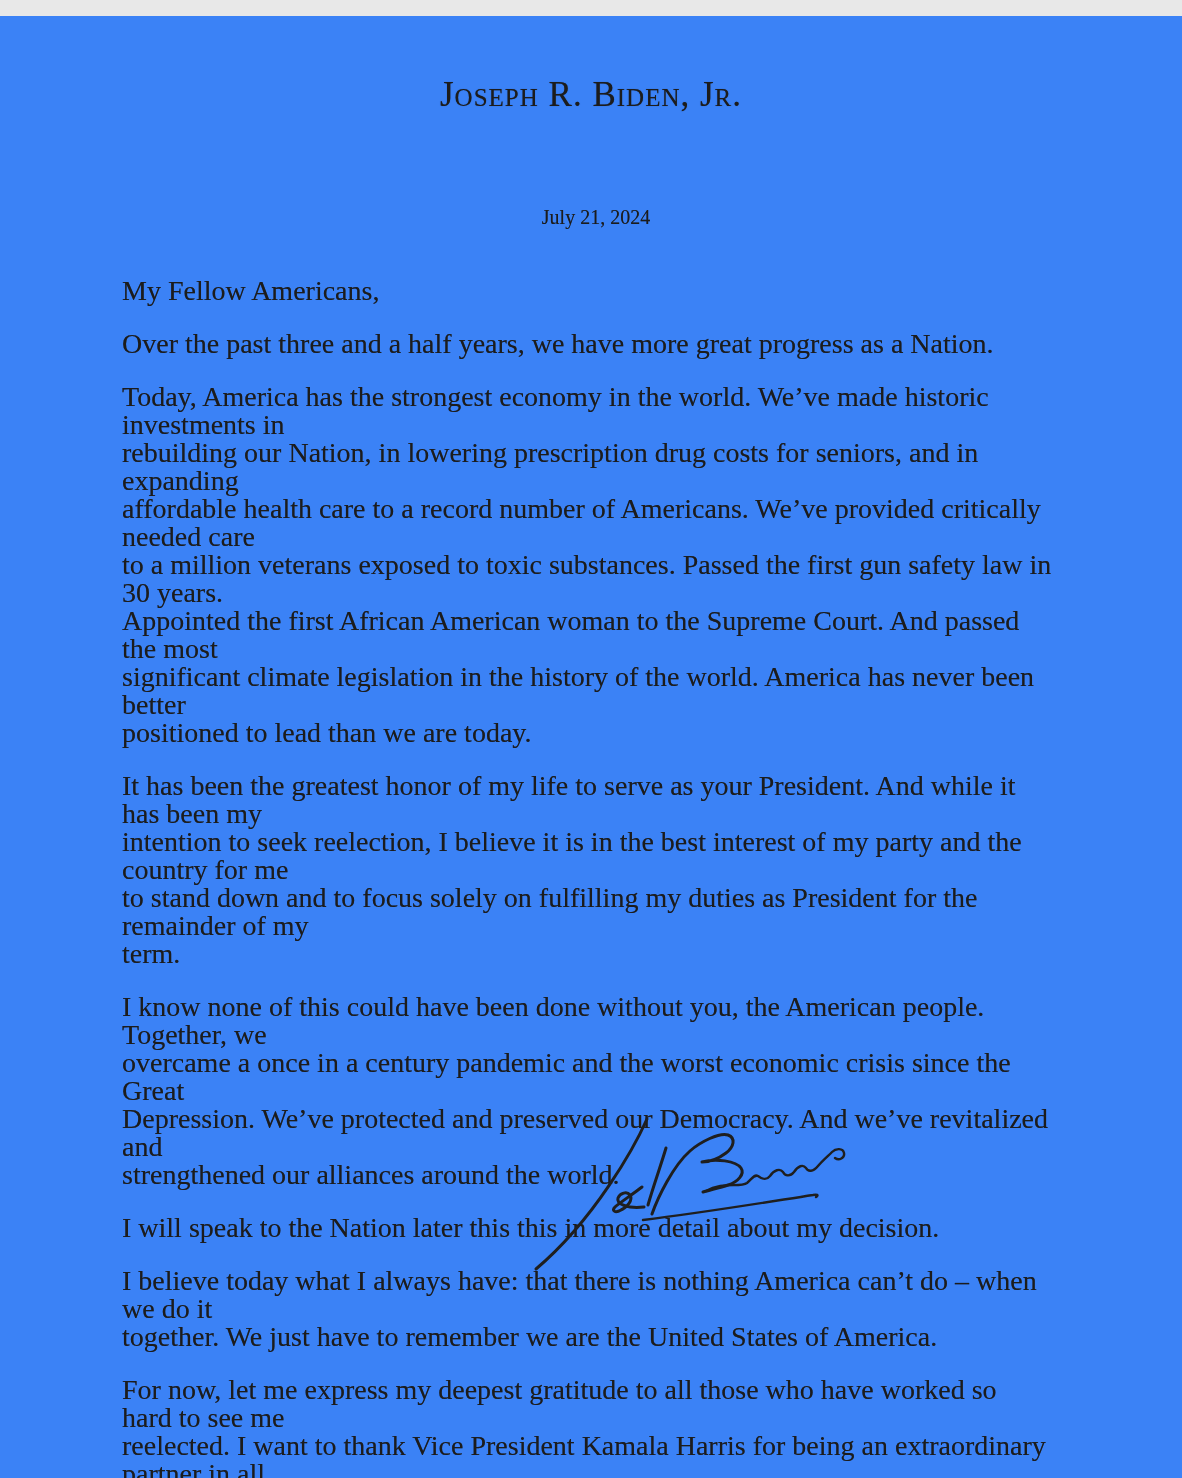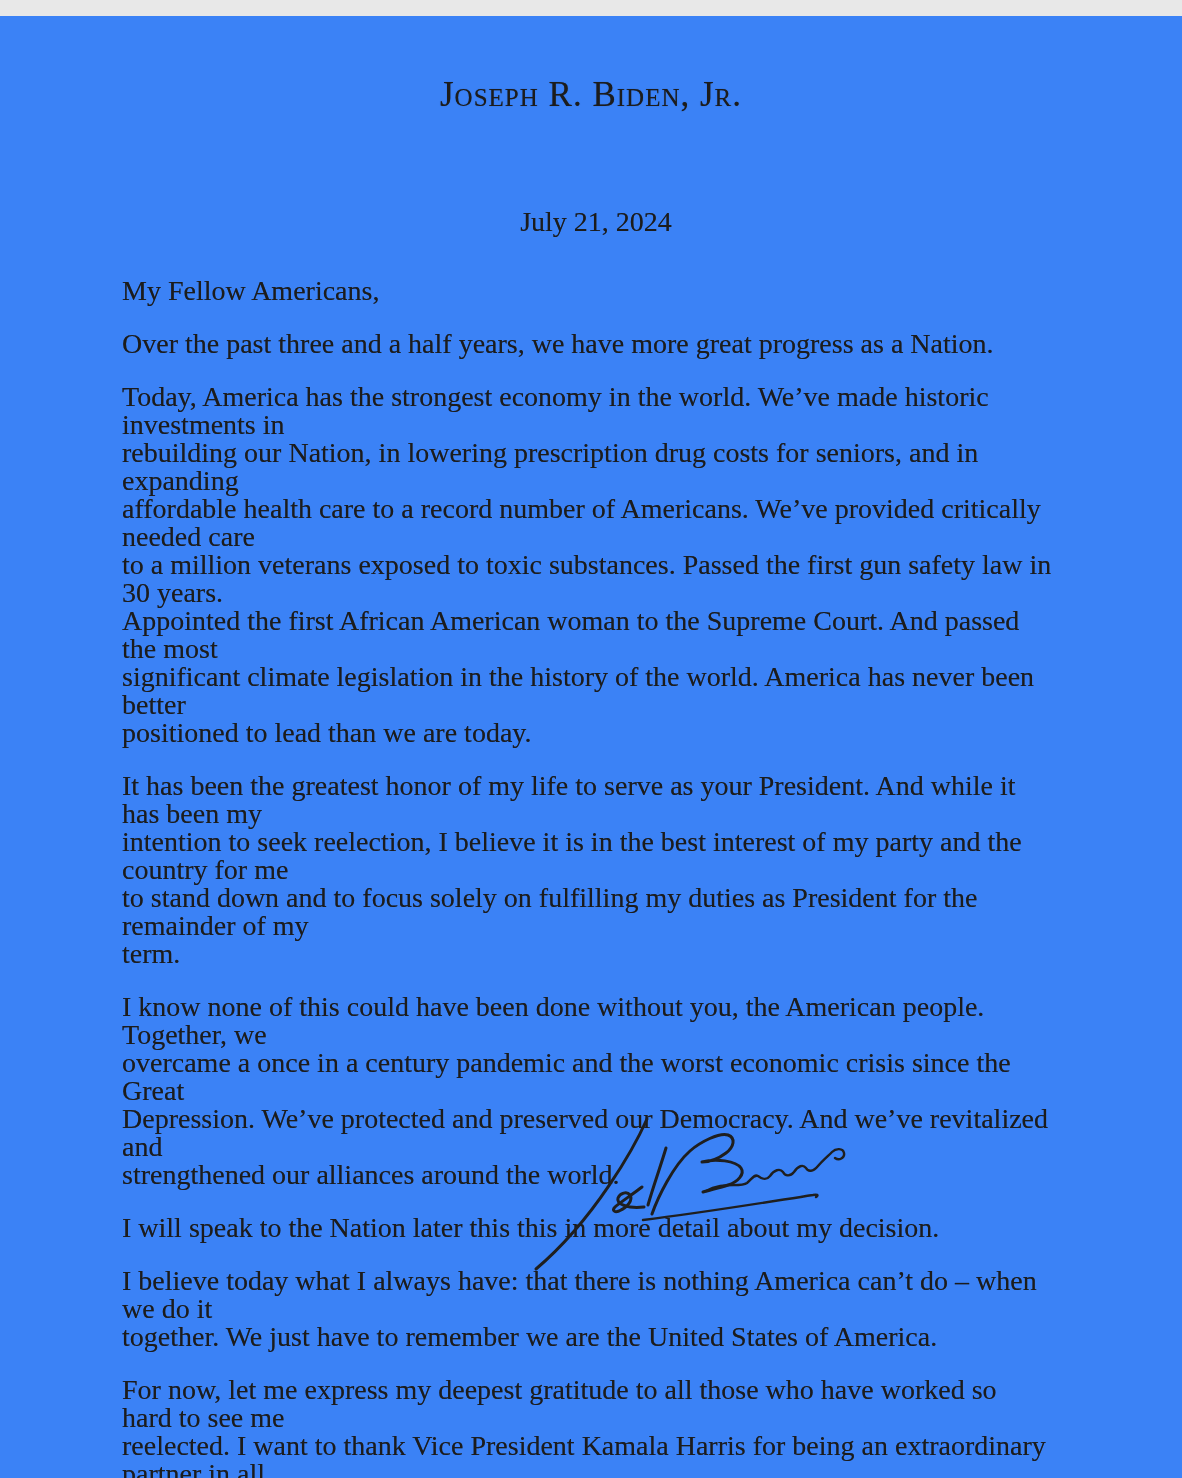--- a/index.html
+++ b/index.html
@@ -29,21 +29,21 @@
     line-height: 1.1;
     text-shadow: 0 0 0.7px rgba(25,25,25,0.55);
   }
   .letter-date {
     position: absolute;
     top: 190px;
     left: 0;
     width: 100%;
     text-align: center;
     text-indent: 10px;
-    font-size: 28px;
+    font-size: 20px;
     line-height: 1.15;
     text-shadow: 0 0 0.6px rgba(25,25,25,0.5);
   }
   .letter-body {
     position: absolute;
     top: 261px;
     left: 122px;
     width: 930px;
     font-size: 28px;
     line-height: 28px;

